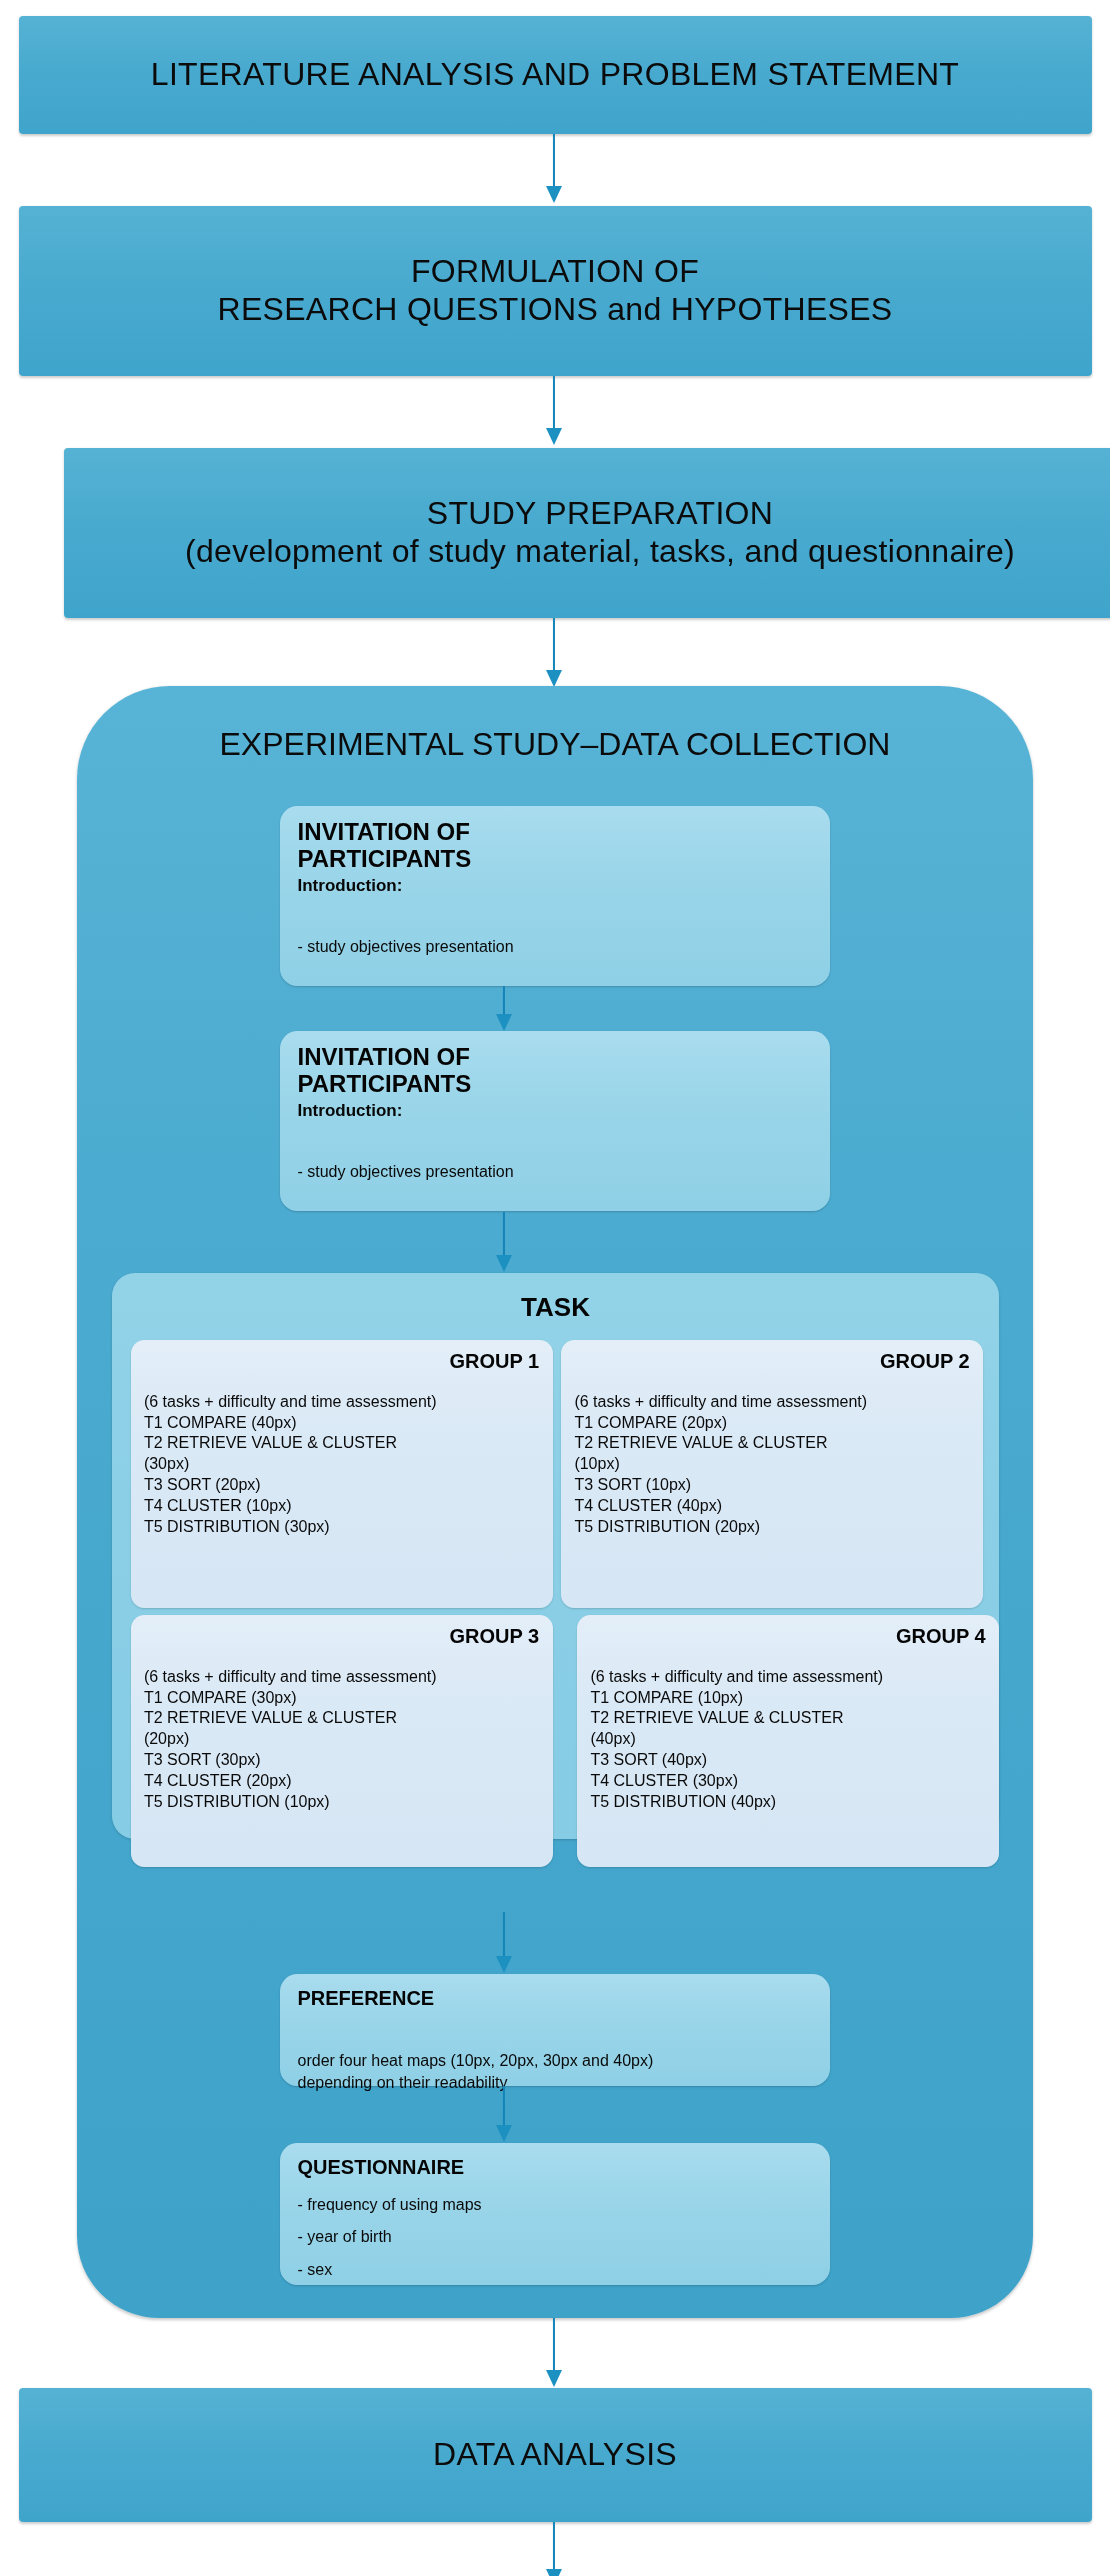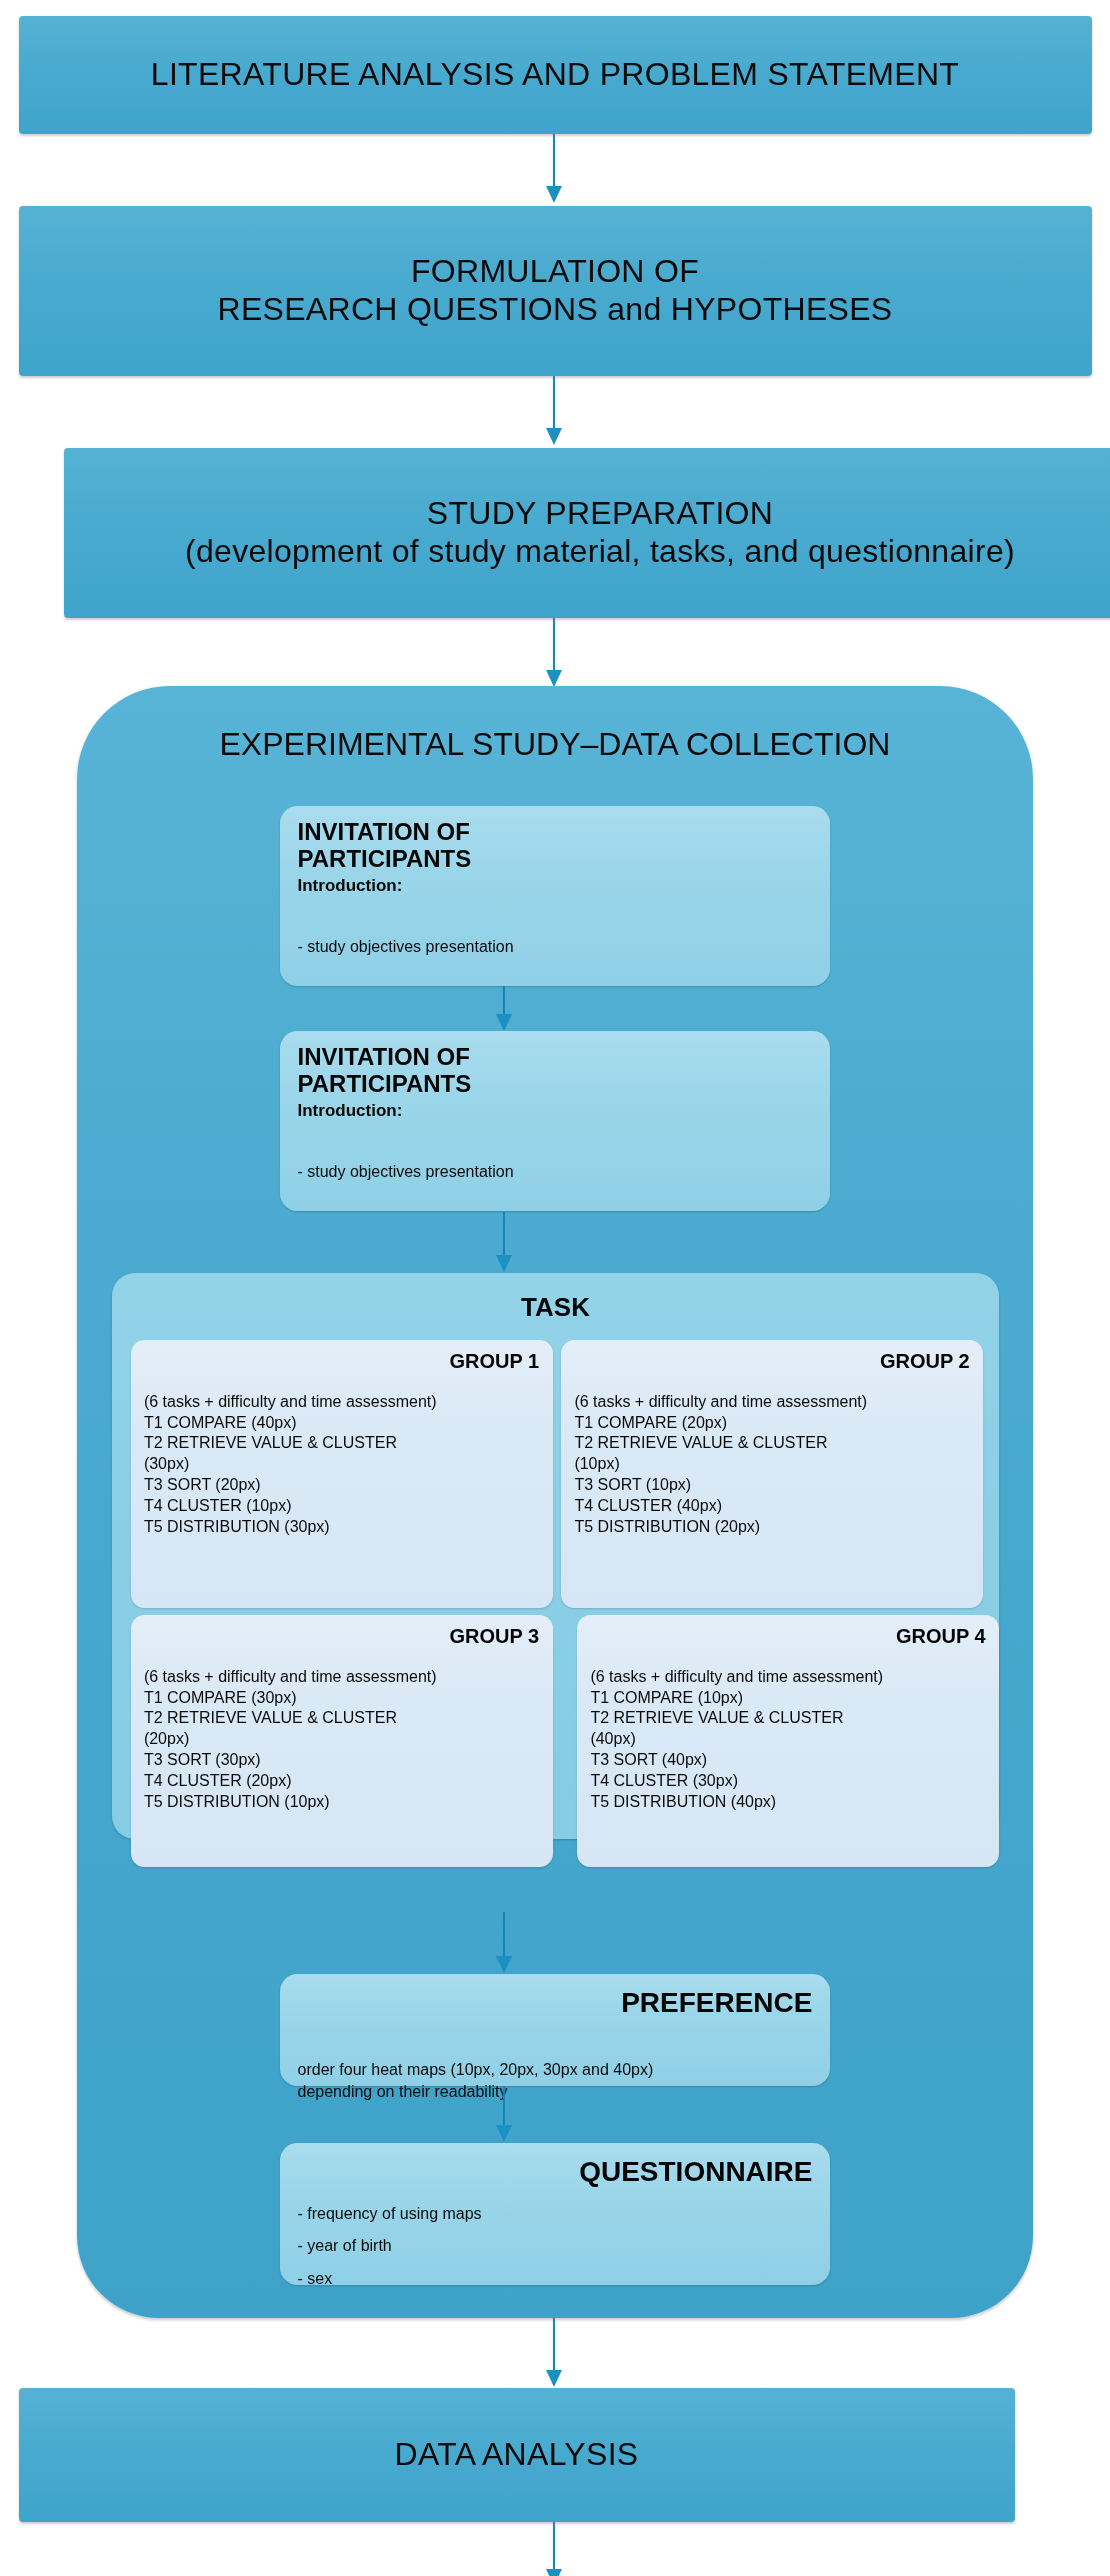--- a/index.html
+++ b/index.html
@@ -71,23 +71,23 @@
   }
   .sub-box .sub-title-big {
     font-size: 24px;
     font-weight: bold;
     line-height: 1.12;
     color: #050505;
     white-space: pre-line;
     text-align: left;
   }
   .sub-box .sub-title-center {
-    font-size: 28px;
-    font-weight: bold;
-    text-align: right;
+    font-size: 20px;
+    font-weight: bold;
+    text-align: left;
     color: #050505;
     margin-bottom: 9.3px;
   }
   .sub-box .sub-label {
     font-size: 17px;
     font-weight: bold;
     color: #080808;
     margin-top: 3.1px;
   }
   .sub-box .sub-line {
@@ -299,21 +299,21 @@
 - year of birth
 - sex</div>
     </div>
   </div>
 
   <div class="arrow" style="left:544px; top:2318px; width:20.6px; height:70px;">
     <div class="shaft" style="height:52px;"></div>
     <div class="head" style="top:52px;"></div>
   </div>
 
-  <div class="stage-box" id="box-data-analysis" style="left:18.5px; top:2388px; width:996px; height:134px;">
+  <div class="stage-box" id="box-data-analysis" style="left:18.5px; top:2388px; width:1073px; height:134px;">
     <div class="stage-text">DATA ANALYSIS</div>
   </div>
 
   <div class="arrow" style="left:544px; top:2522px; width:20.6px; height:64px;">
     <div class="shaft" style="height:47px;"></div>
     <div class="head" style="top:47px;"></div>
   </div>
 
 </div>
 

